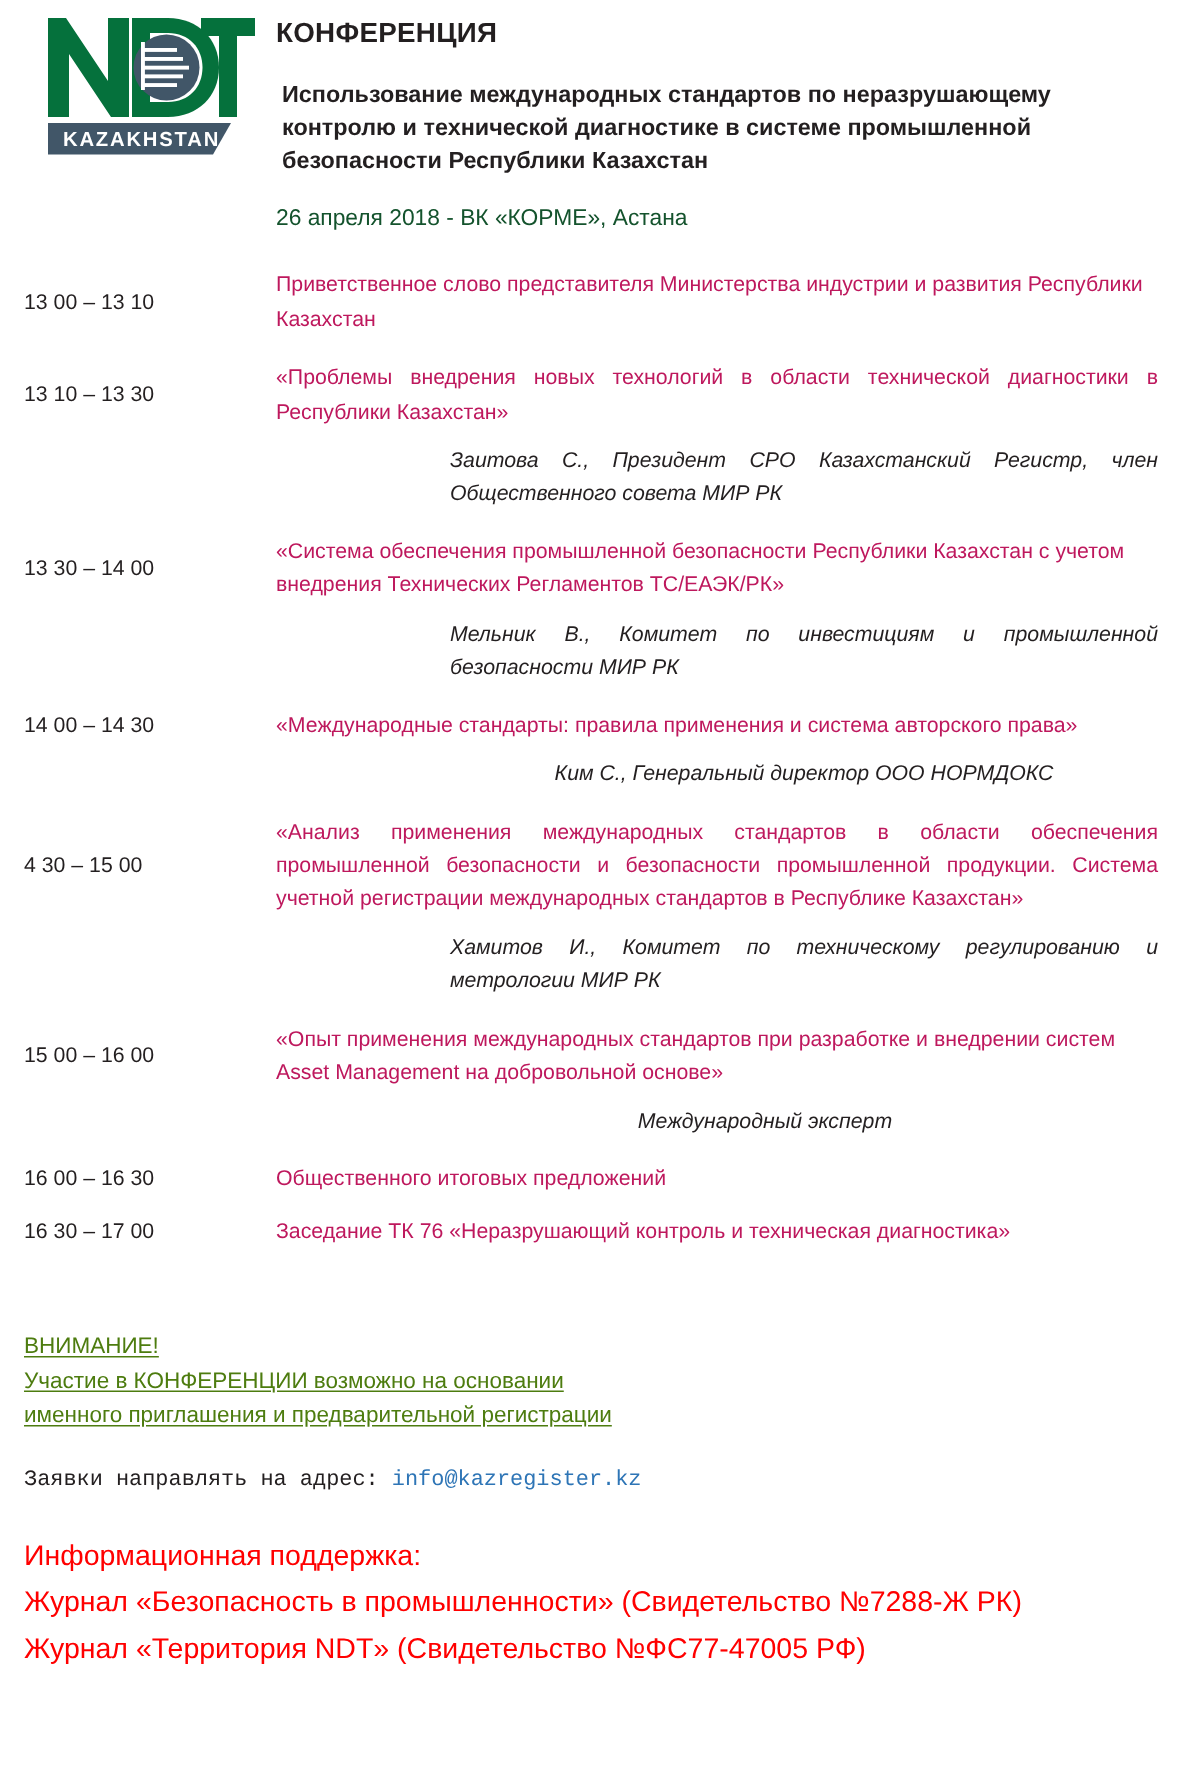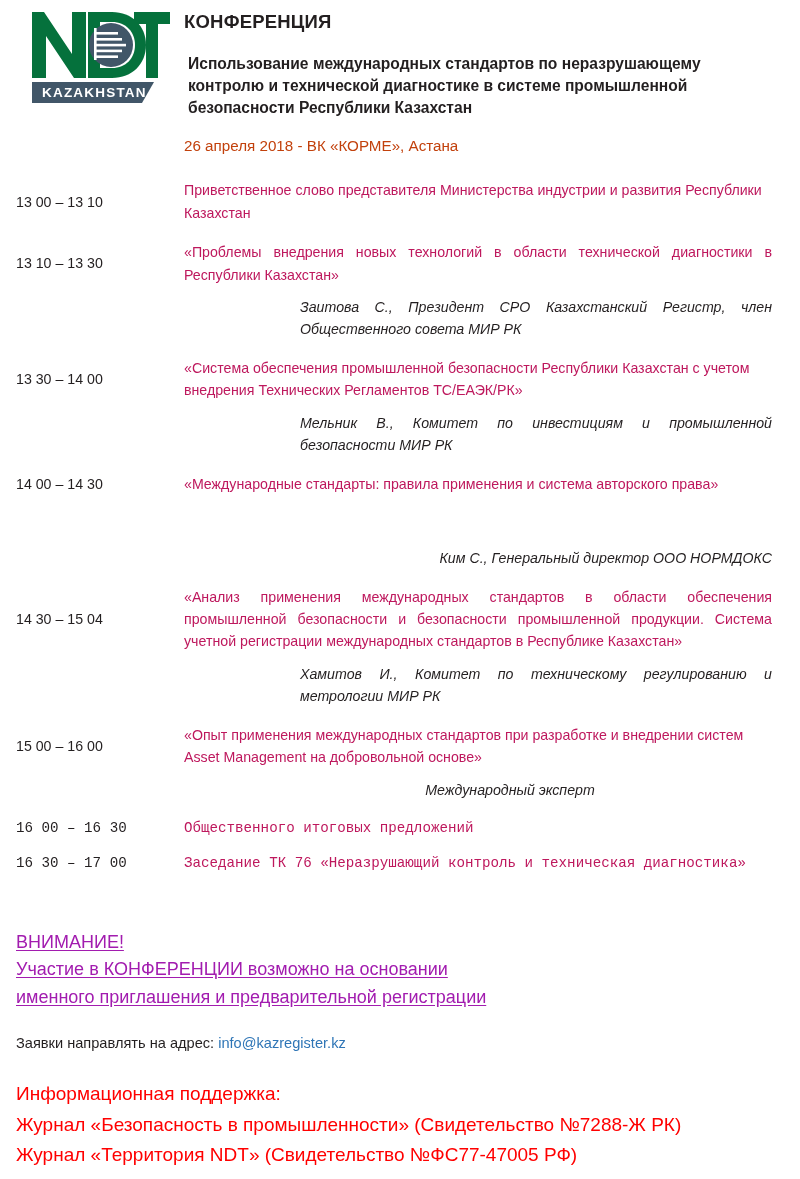--- a/index.html
+++ b/index.html
@@ -60,35 +60,35 @@
     line-height: 1.42;
     margin-top: 20px;
     color: #231f20;
     padding: 0 4px;
   }
   .conf-date {
     font-size: 15.2px;
     font-weight: normal;
     line-height: 1.3;
     margin-top: 16px;
-    color: #c2410c;
+    color: #14532d;
   }
 
   
   .program {
     margin-top: 24px;
     padding: 0 28px 0 16px;
     box-sizing: border-box;
   }
   .row {
     display: flex;
     align-items: center;
     margin-bottom: 17px;
   }
-  .row.tight { margin-bottom: 13px; font-family: Liberation Mono, monospace; }
+  .row.tight { margin-bottom: 13px; }
   .time {
     flex: 0 0 168px;
     width: 168px;
     font-size: 14.2px;
     line-height: 1.58;
     color: #231f20;
     white-space: nowrap;
   }
   .desc {
     flex: 1 1 auto;
@@ -119,42 +119,43 @@
     font-style: italic;
     line-height: 1.58;
     color: #231f20;
     text-align: justify;
     text-justify: inter-word;
   }
   .speaker.center {
     text-align: center;
     padding-right: 52px;
   }
-  .speaker.nojust { text-align: right; margin-top: 42px; }
+  .speaker.nojust { text-align: center; }
 
   
   .footer {
     padding: 0 16px;
     box-sizing: border-box;
   }
   .notice {
     margin-top: 54px;
-    font-size: 18px;
+    font-size: 15px;
     line-height: 1.52;
-    color: #a21caf;
+    color: #4d7c0f;
   }
   .notice span {
     text-decoration: underline;
     text-underline-offset: 2px;
   }
   .apply {
     margin-top: 22px;
     font-size: 14.6px;
     line-height: 1.5;
     color: #231f20;
+    font-family: Liberation Mono, monospace;
   }
   .email {
     color: #2e75b6;
   }
   .support {
     margin-top: 24px;
     font-size: 19px;
     line-height: 1.62;
     color: #ff0000;
   }
@@ -233,21 +234,21 @@
       <div class="desc">«Международные стандарты: правила применения и система авторского права»</div>
     </div>
     <div class="speaker-row">
       <div class="speaker-gap"></div>
       <div class="speaker-wrap">
         <div class="speaker nojust">Ким С., Генеральный директор ООО НОРМДОКС</div>
       </div>
     </div>
 
     <div class="row" style="margin-bottom:0">
-      <div class="time">14 30 – 15 04</div>
+      <div class="time">4 30 – 15 00</div>
       <div class="desc">«Анализ применения международных стандартов в области обеспечения промышленной безопасности и безопасности промышленной продукции. Система учетной регистрации международных стандартов в Республике Казахстан»</div>
     </div>
     <div class="speaker-row">
       <div class="speaker-gap"></div>
       <div class="speaker-wrap">
         <div class="speaker">Хамитов И., Комитет по техническому регулированию и метрологии МИР РК</div>
       </div>
     </div>
 
     <div class="row" style="margin-bottom:0">

